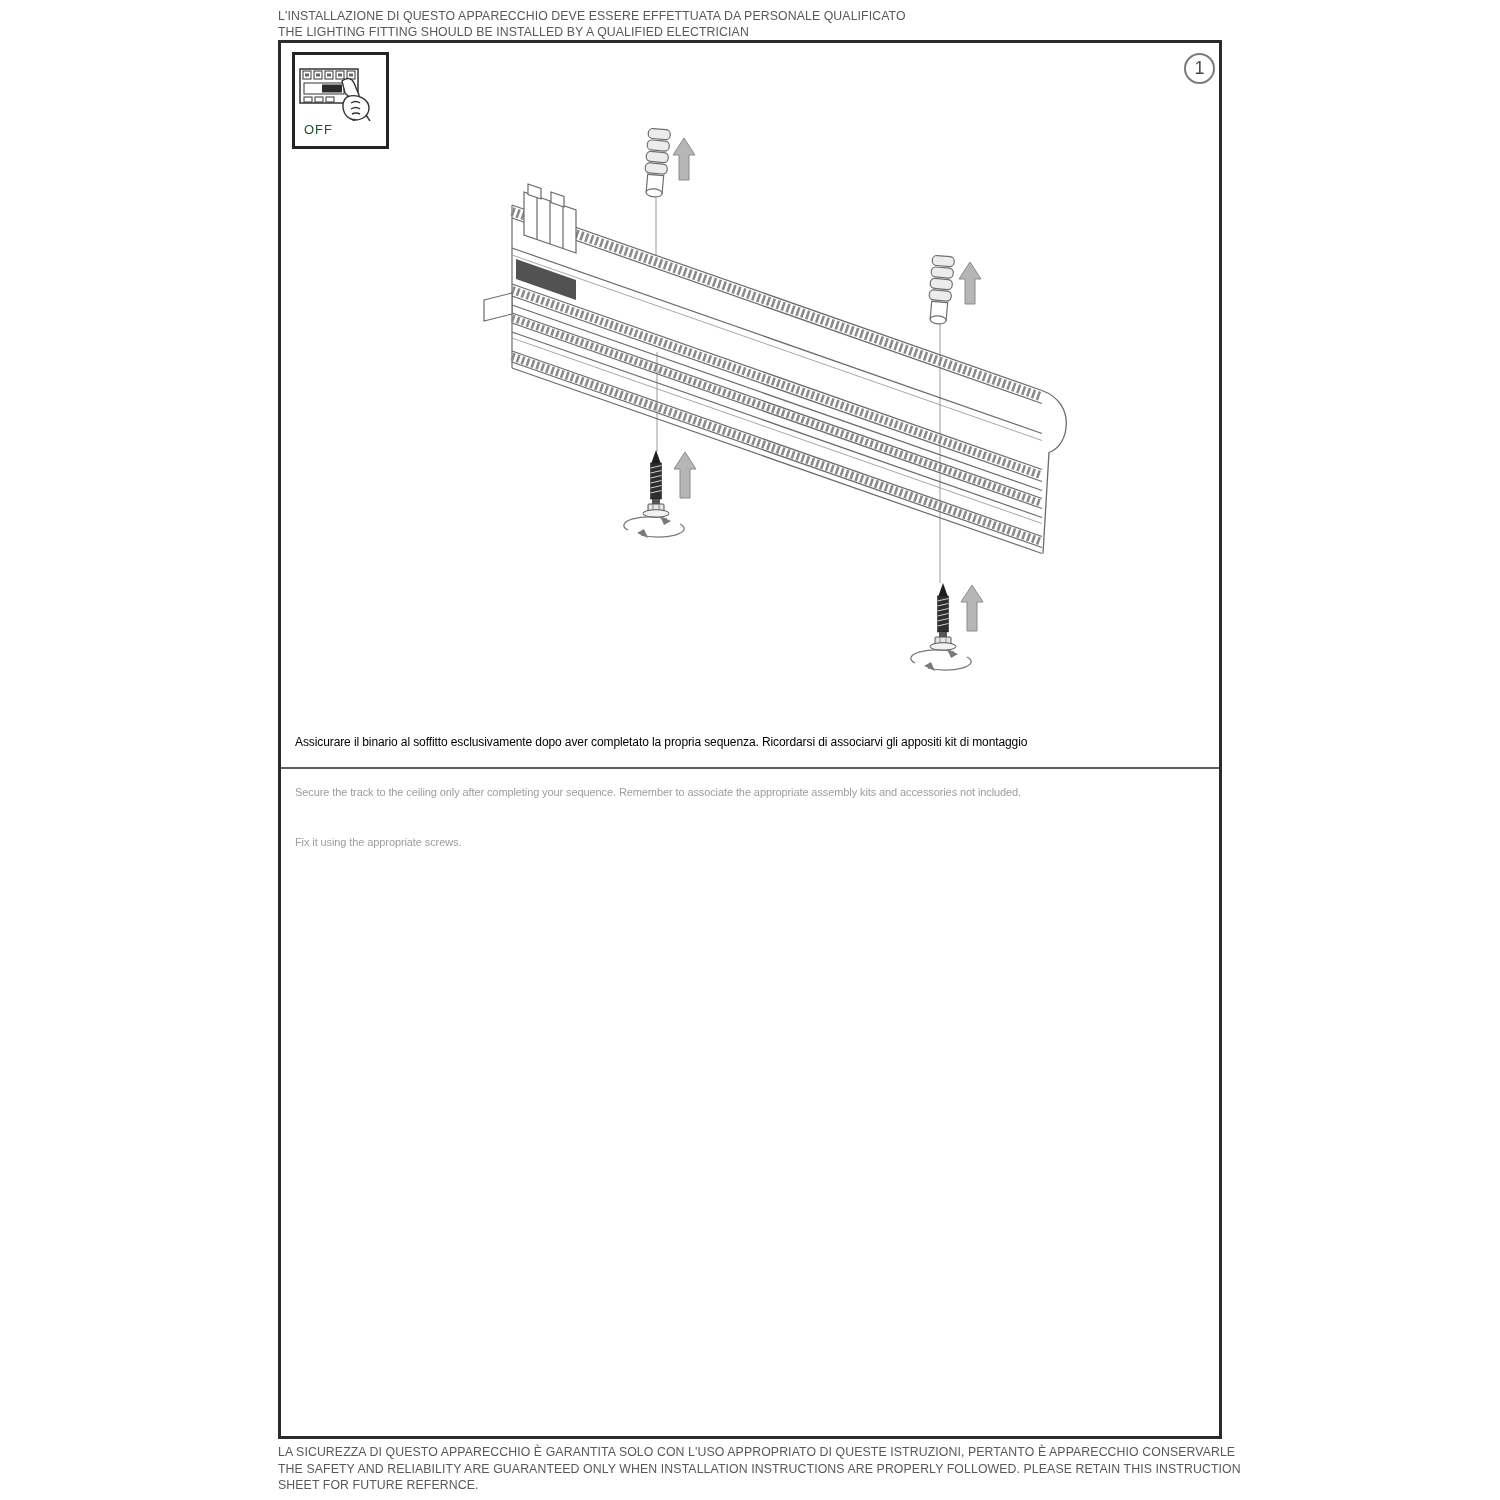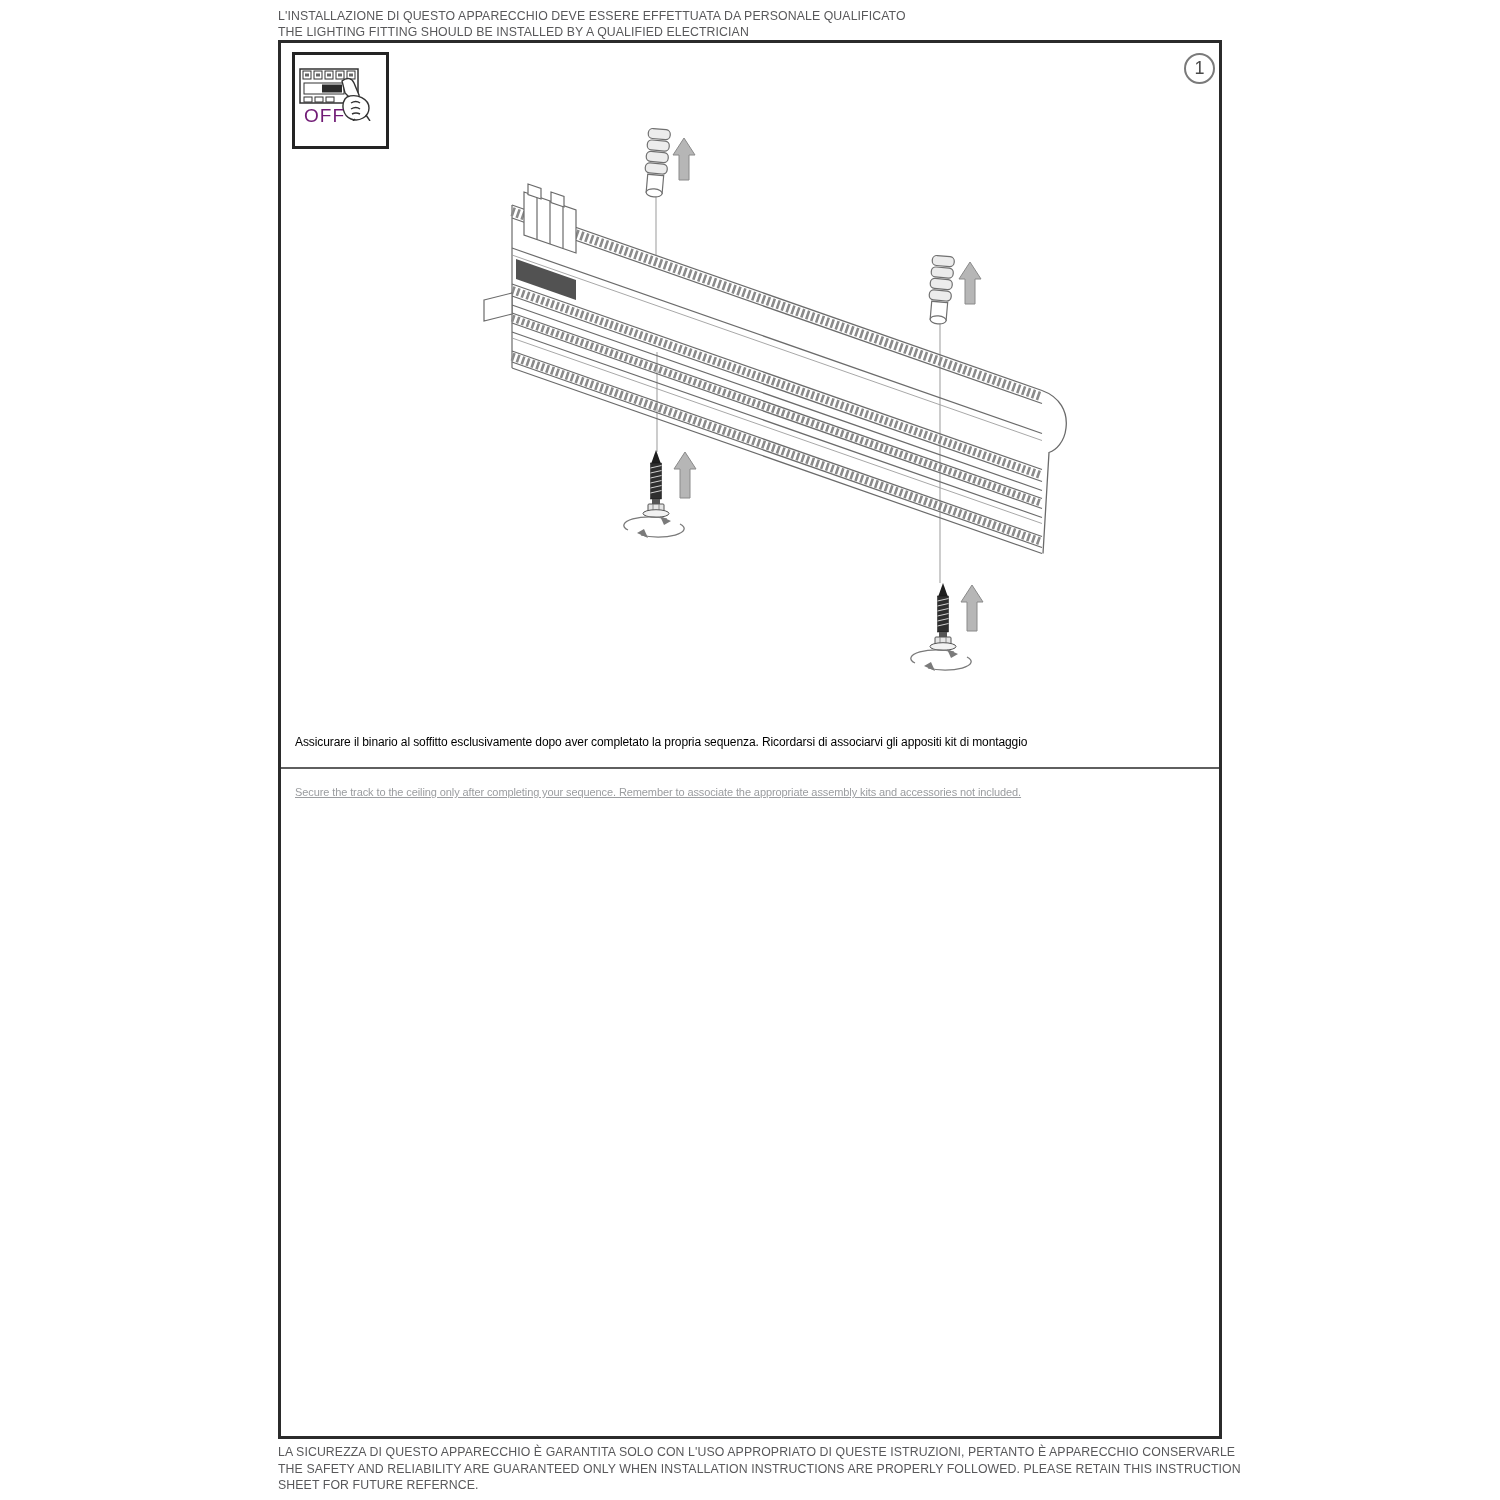--- a/index.html
+++ b/index.html
@@ -5,28 +5,28 @@
   html,body{margin:0;padding:0;background:#ffffff;}
   .page{position:relative;width:1500px;height:1500px;background:#fff;overflow:hidden;
         font-family:"Liberation Sans","DejaVu Sans",sans-serif;}
 
   .top-note{position:absolute;left:278px;top:8px;color:#58585a;font-size:12.3px;
             line-height:16px;letter-spacing:.1px;white-space:pre;}
   .frame{position:absolute;left:278px;top:40px;width:938px;height:1393px;
          border:3px solid #2b2b2b;background:#fff;}
   .off-box{position:absolute;left:11px;top:9px;width:91px;height:91px;
            border:3px solid #232323;background:#fff;}
-  .off-label{position:absolute;left:9px;bottom:19px;font-size:19px;color:#701a75;
+  .off-label{position:absolute;left:9px;bottom:9px;font-size:13px;color:#14532d;
              letter-spacing:1px;font-weight:500;}
   .step-badge{position:absolute;left:903px;top:10px;width:27px;height:27px;
               border:2px solid #7a7a7a;border-radius:50%;display:flex;align-items:center;
               justify-content:center;font-size:18px;color:#4a4a4a;}
   .caption{position:absolute;left:14px;top:656px;white-space:pre;}
   .caption .it{color:#000000;font-size:12px;line-height:15px;letter-spacing:-.1px;}
-  .caption .en{color:#9b9da0;font-size:11px;line-height:13.5px;letter-spacing:-.1px;text-decoration:underline;}
+  .caption .en{color:#9b9da0;font-size:11px;line-height:13.5px;letter-spacing:-.1px;}
   .divider{position:absolute;left:0;top:724px;width:100%;height:2px;background:#5f5f5f;}
   .diagram-svg{position:absolute;left:280px;top:40px;pointer-events:none;}
   .bottom-note{position:absolute;left:278px;top:1444px;color:#58585a;font-size:12.3px;
                line-height:16.5px;letter-spacing:.1px;white-space:pre;}
 </style>
 </head>
 <body>
 
 <div class="page">
 
@@ -69,20 +69,21 @@
       <span class="off-label">OFF</span>
     </div>
 
     <div class="step-badge">
         <span>1</span>
       </div>
 
     <div class="caption">
       <div class="it">Assicurare il binario al soffitto esclusivamente dopo aver completato la propria sequenza. Ricordarsi di associarvi gli appositi kit di montaggio</div>
       <div class="en">Secure the track to the ceiling only after completing your sequence. Remember to associate the appropriate assembly kits and accessories not included.</div>
+      <div class="en">Fix it using the appropriate screws.</div>
     </div>
 
     <div class="divider"></div>
   </div>
 
   <svg class="diagram-svg" width="940" height="740" viewBox="280 40 940 740">
 
     <g stroke="#a3a3a3" stroke-width="1.1">
       <line x1="656" y1="194" x2="656" y2="256"></line>
       <line x1="657" y1="352" x2="657" y2="452"></line>

